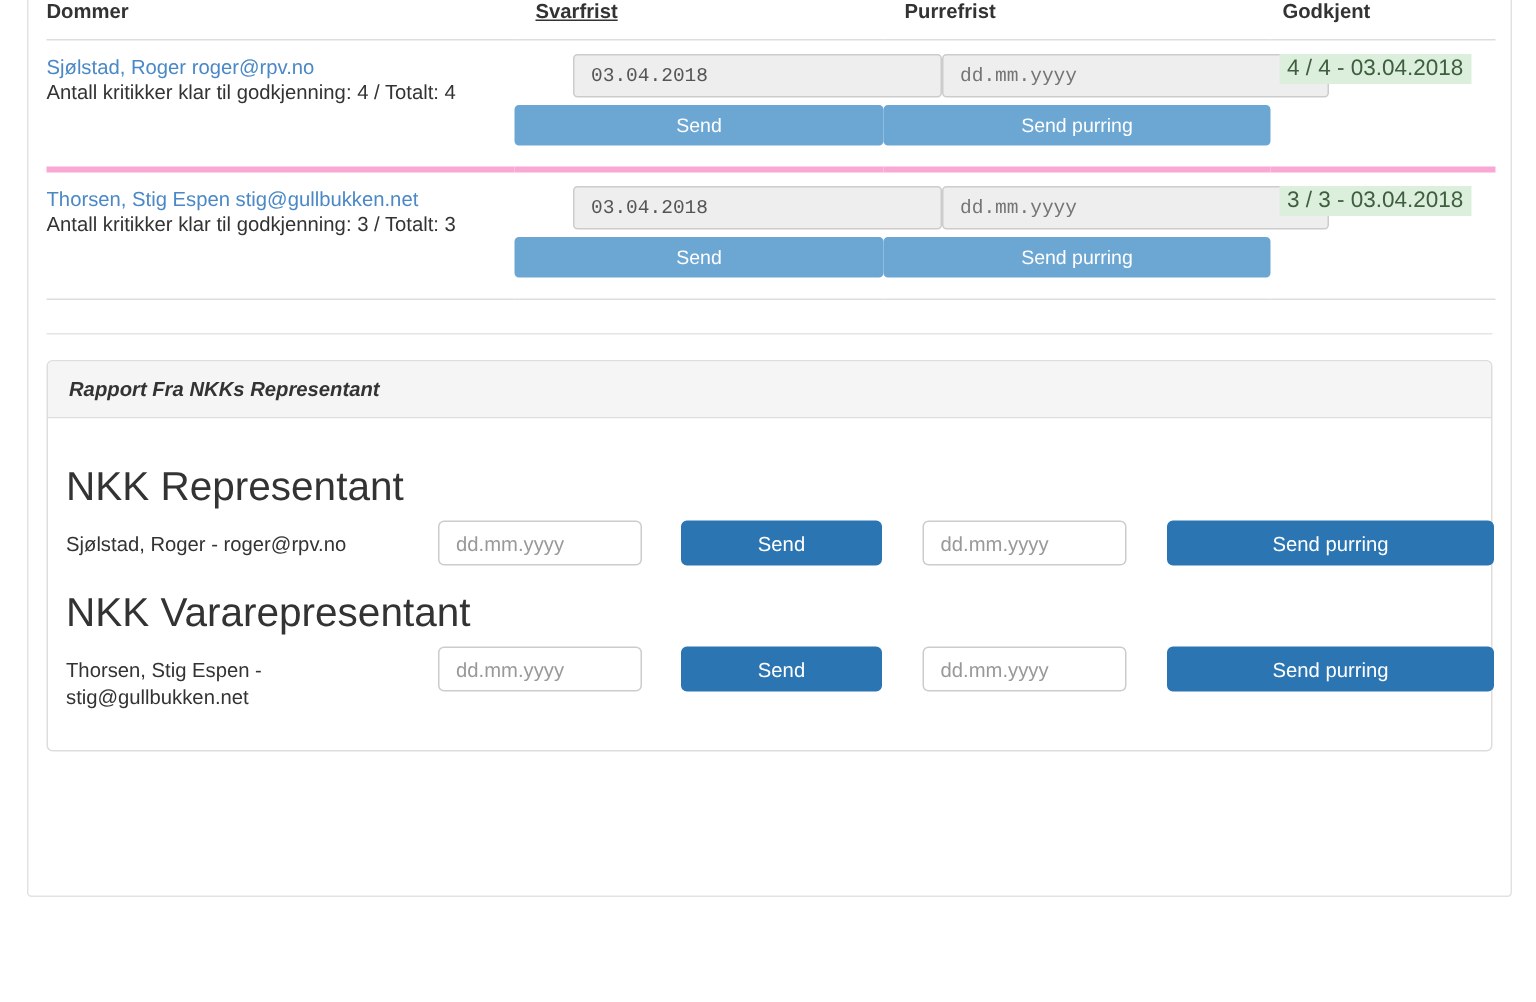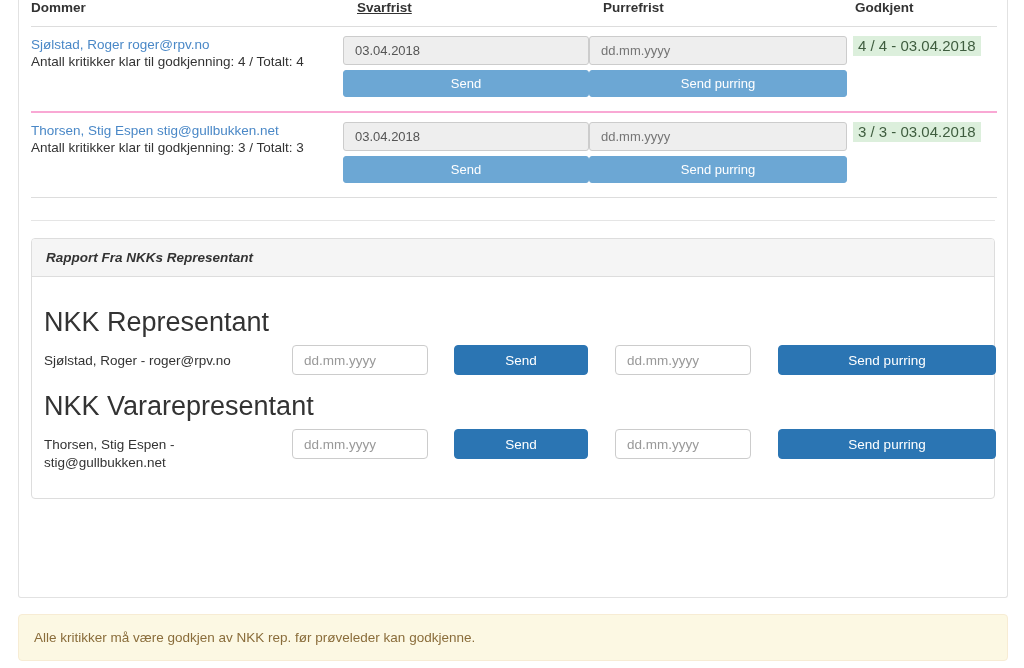--- a/index.html
+++ b/index.html
@@ -60,21 +60,21 @@
     padding: 0 0 11px 0;
     border-bottom: 1px solid #dddddd;
     vertical-align: bottom;
   }
   .judges-table thead th.th-svar { padding-left: 14px; text-decoration: underline; }
   .judges-table thead th.th-purre { padding-left: 14px; }
   .judges-table thead th.th-godkjent { padding-left: 8px; }
 
   .judges-table tbody td {
     padding: 9px 0 14px 0;
-    border-bottom: 2px solid #f9a8d4;
+    border-bottom: 4px solid #f9a8d4;
     vertical-align: top;
   }
   .judges-table tbody tr:last-child td { border-bottom: 1px solid #dddddd; }
 
   .judge-name {
     color: #4a88c7;
     font-size: 13.5px;
     line-height: 17px;
     text-decoration: none;
     display: block;
@@ -89,27 +89,28 @@
 
   .cell-field { padding-left: 12px; padding-right: 10px; }
 
   .date-input-disabled {
     display: block;
     box-sizing: border-box;
     width: 100%;
     height: 29px;
     line-height: 27px;
     padding: 2px 11px;
-    font-family: Liberation Sans, sans-serif;
+    font-family: Liberation Mono, monospace;
     font-size: 13px;
     color: #555555;
     background: #eeeeee;
     border: 1px solid #cccccc;
     border-radius: 3px;
     outline: none;
+    margin-left: 39px;
   }
   .date-input-disabled.placeholder-only { color: #a9a9a9; }
 
   .btn-disabled {
     display: block;
     box-sizing: border-box;
     width: 100%;
     height: 27px;
     margin-top: 5px;
     background: #6ca7d4;
@@ -332,15 +333,14 @@
             <input class="rep-input rep-input-2" type="text" placeholder="dd.mm.yyyy" style="">
             <button class="btn-primary btn-purring">Send purring</button>
           </div>
         </div>
 
       </div>
     </div>
 
   </div>
 
-  <div class="alert-warning">Alle kritikker må være godkjen av NKK rep. før prøveleder kan godkjenne.</div>
 
 </div>
 
 </body></html>

